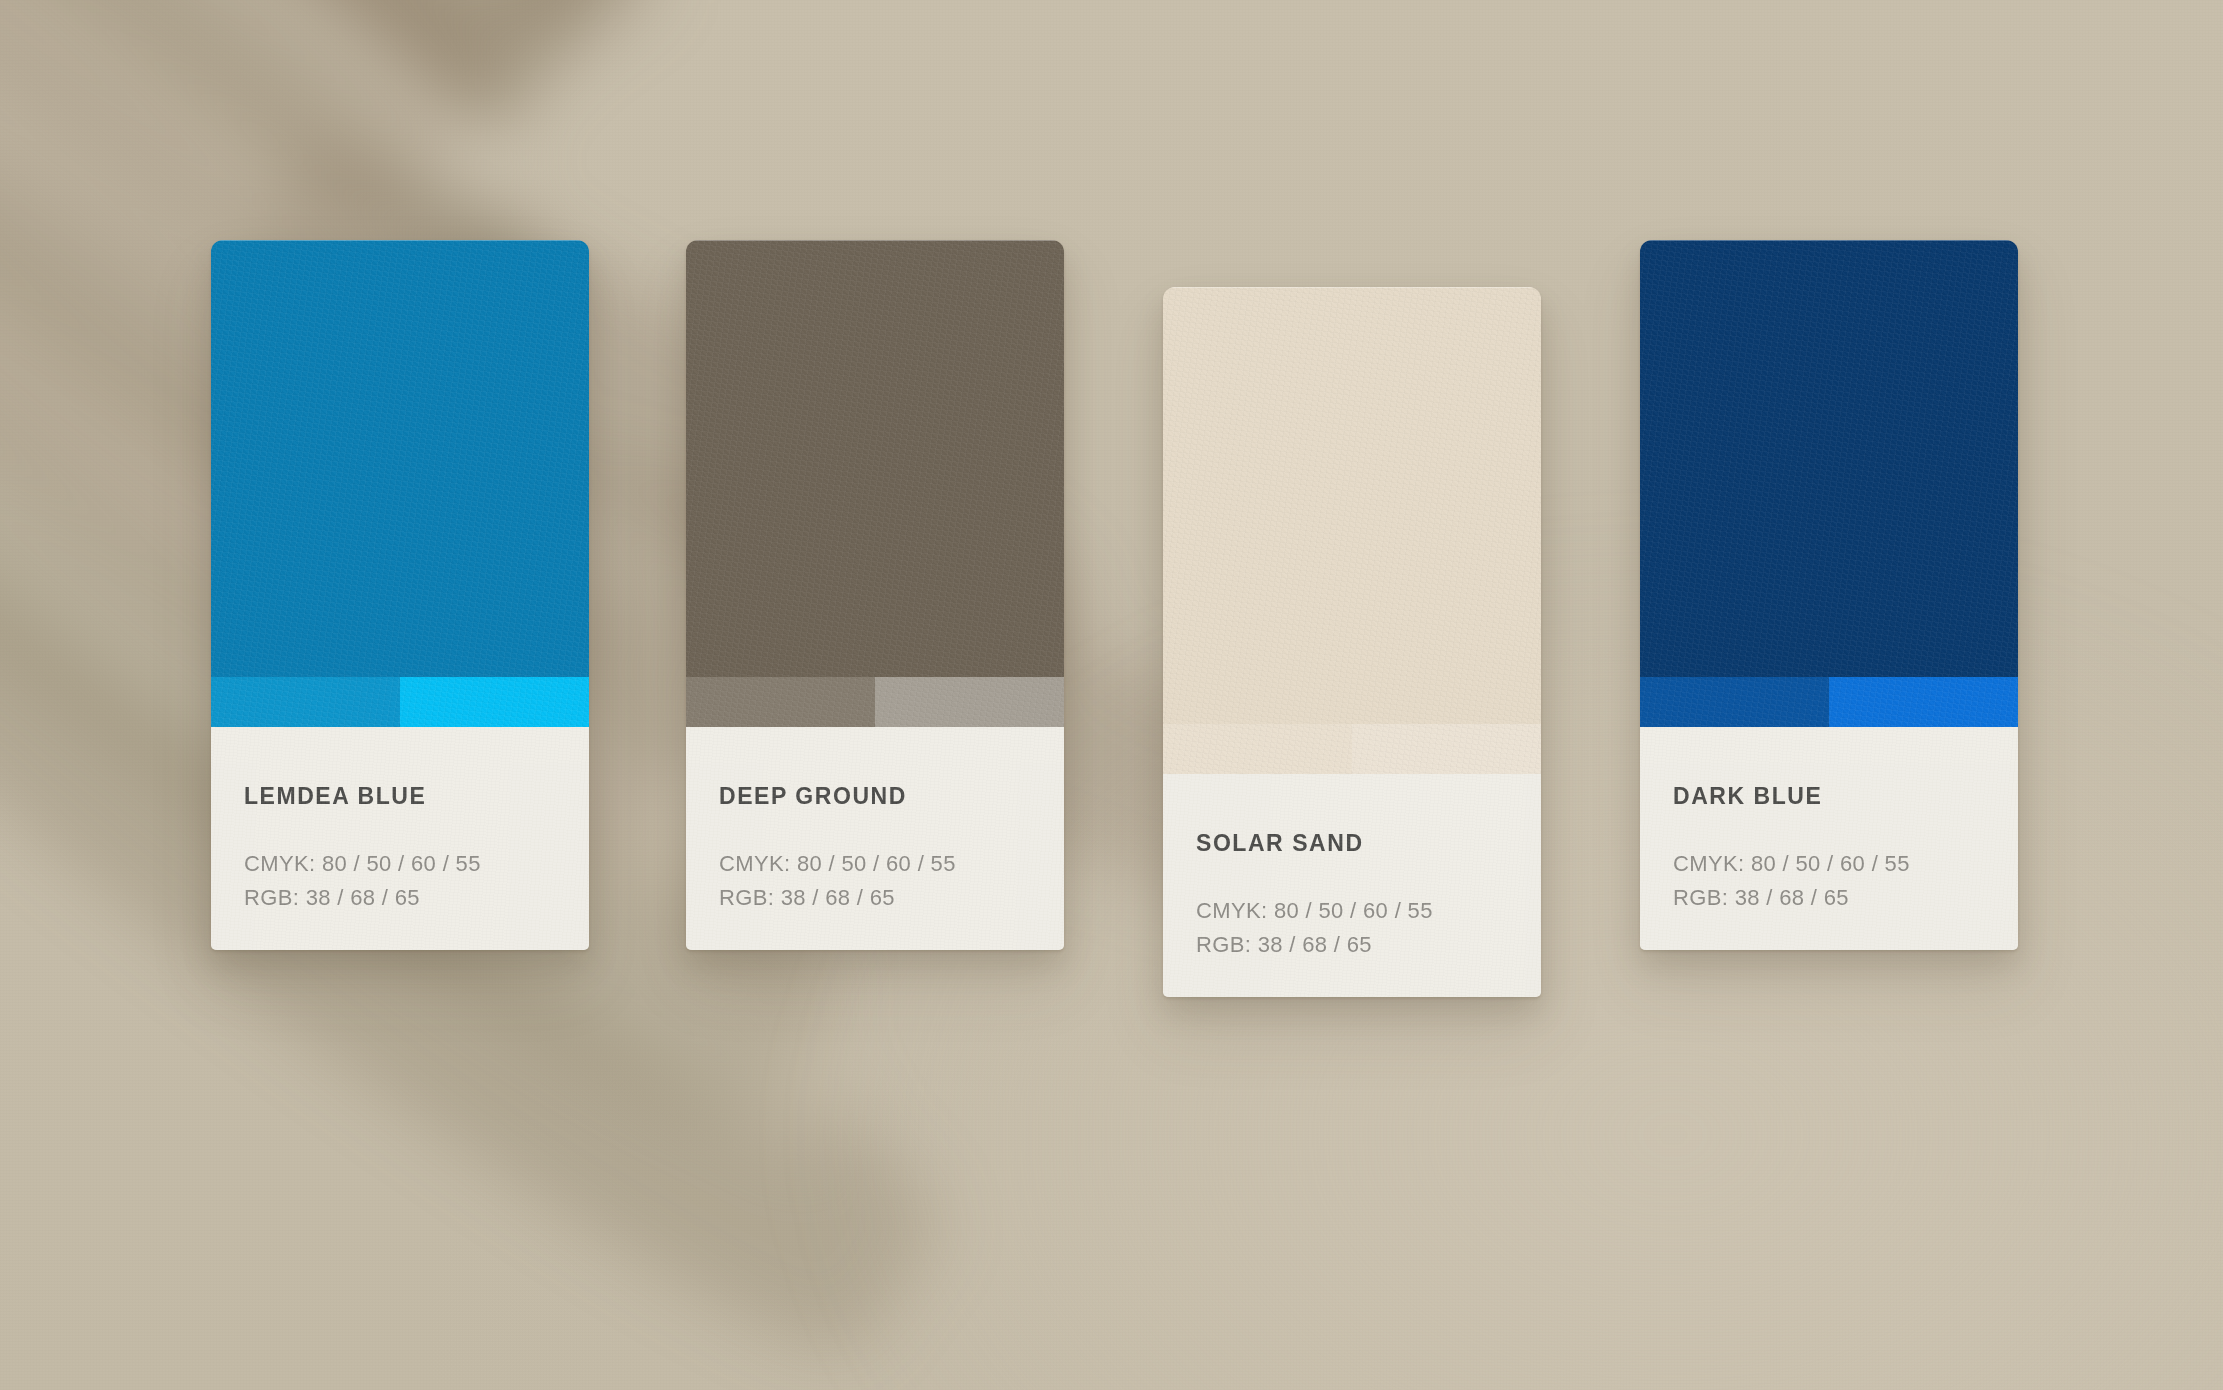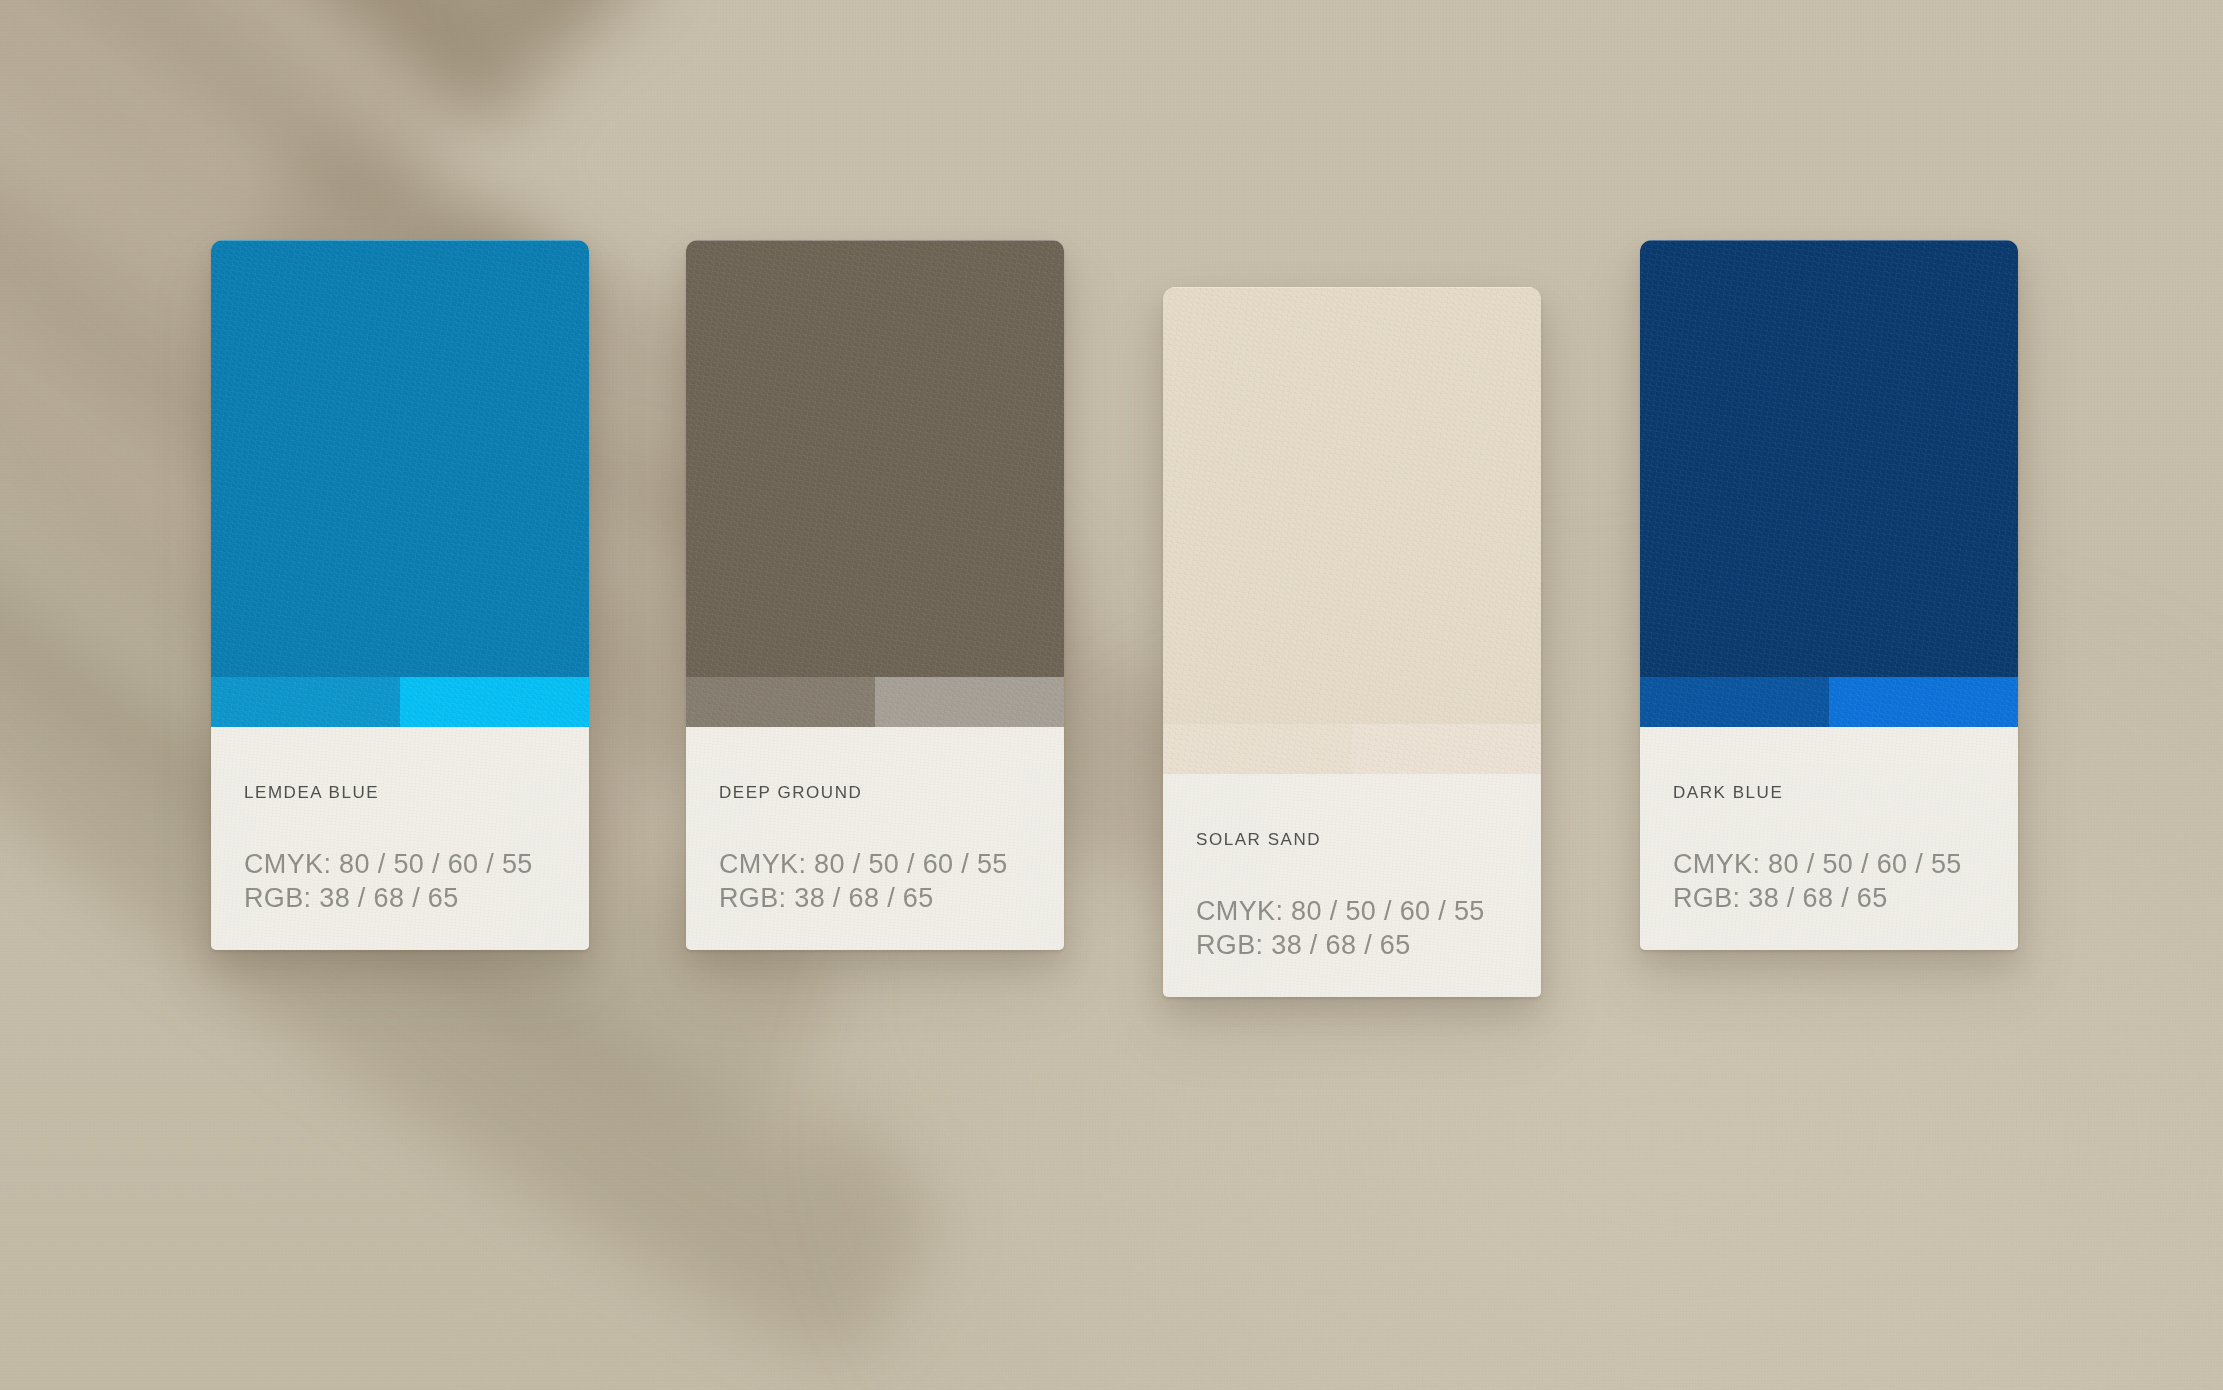--- a/index.html
+++ b/index.html
@@ -163,32 +163,32 @@
     opacity: 0.55;
     background-image:
       repeating-linear-gradient(5deg,  rgba(0,0,0,0.016) 0 1px, rgba(255,255,255,0.05) 1px 3px),
       repeating-linear-gradient(95deg, rgba(0,0,0,0.014) 0 1px, rgba(255,255,255,0.045) 1px 4px);
   }
 
   .color-name {
     position: absolute;
     left: 33px;
     top: 56px;
-    font-size: 17px;
-    font-weight: normal;
+    font-size: 23px;
+    font-weight: bold;
     letter-spacing: 1.55px;
     color: #4A4A48;
     white-space: nowrap;
   }
 
   .specs {
     position: absolute;
     left: 33px;
     top: 120px;
-    font-size: 27px;
+    font-size: 22px;
     letter-spacing: 0.35px;
     line-height: 34px;
     color: #8C8A85;
     white-space: nowrap;
   }
   .spec-line { display: block; }
 
   
   .card::before {
     content: "";

